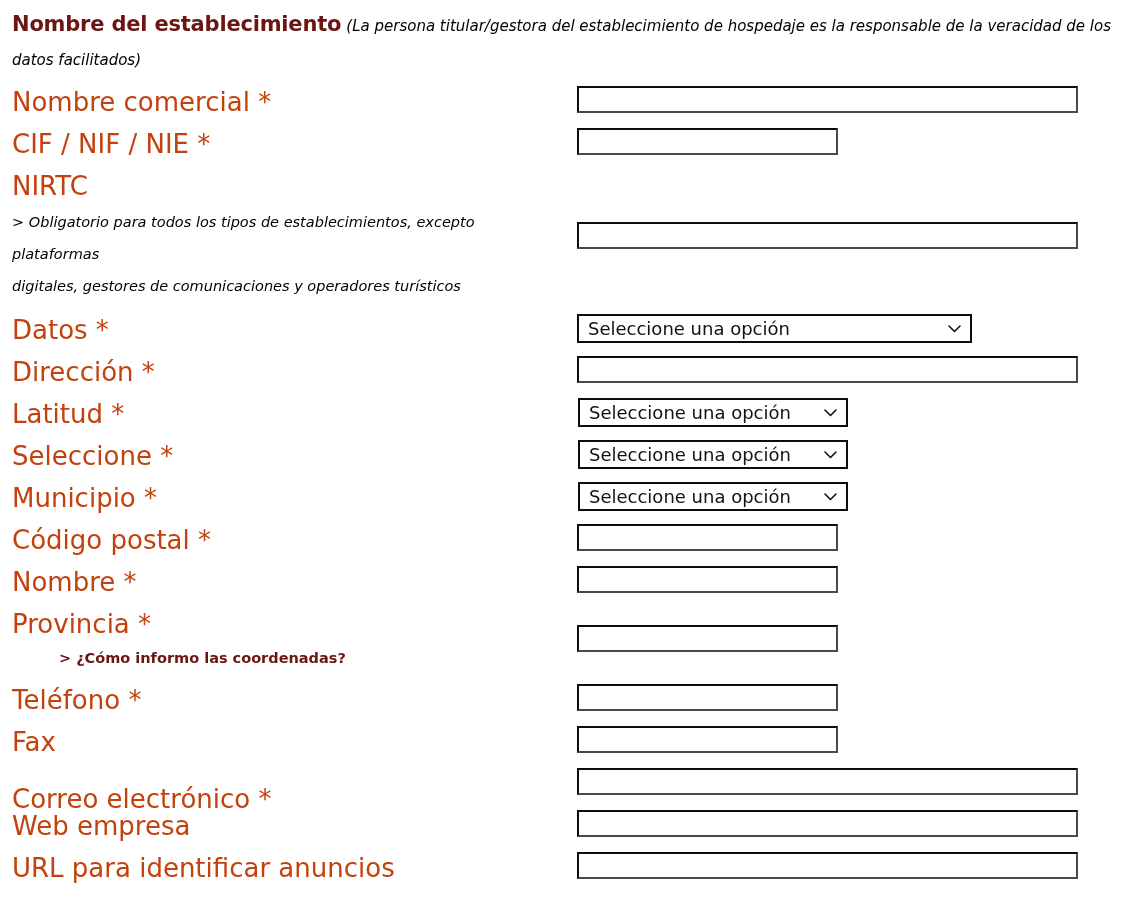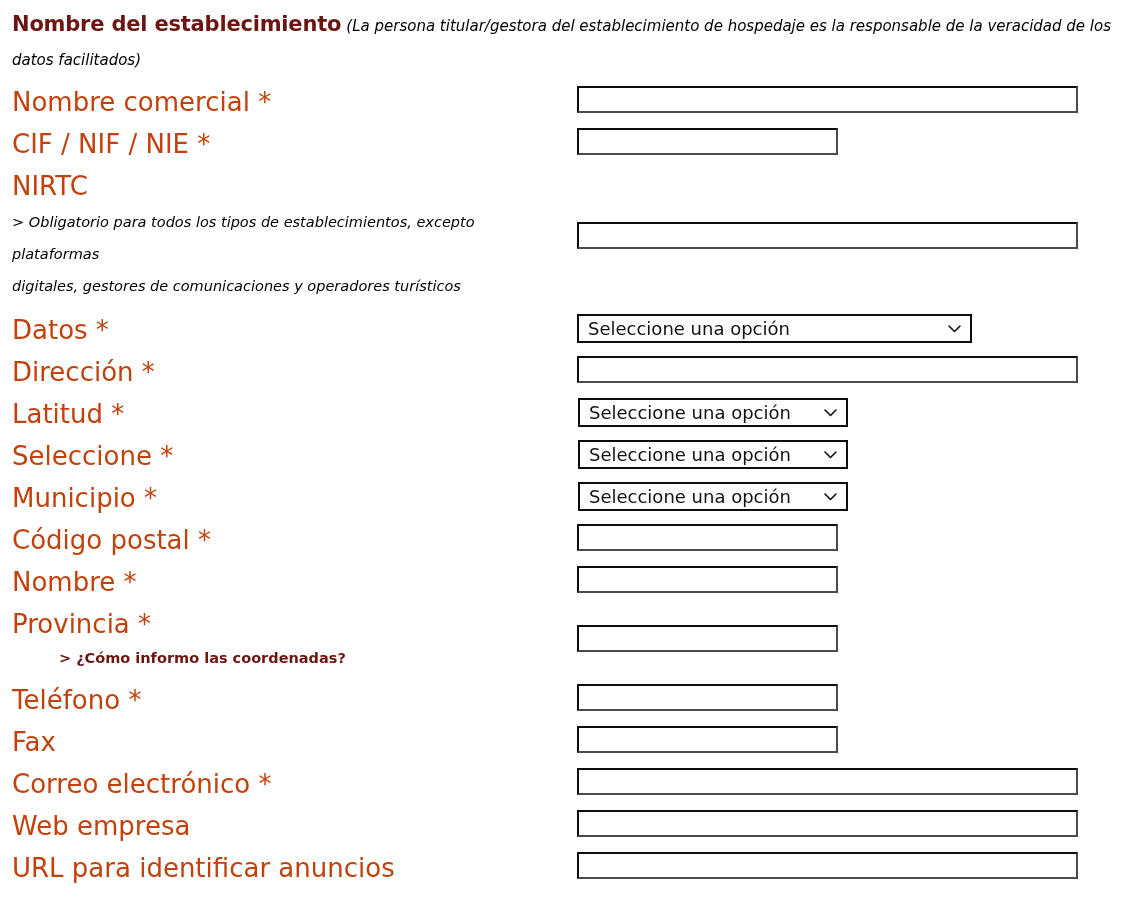--- a/index.html
+++ b/index.html
@@ -232,21 +232,21 @@
     <span class="label" style="top:3px">Teléfono *</span>
     <input class="field narrow" style="top: 0px;" type="text" value="">
   </div>
 
   <div class="row" style="top:726px">
     <span class="label" style="top:3px">Fax</span>
     <input class="field narrow" style="top: 0px;" type="text" value="">
   </div>
 
   <div class="row" style="top:768px">
-    <span class="label" style="top:3px">Correo electrónico *</span>
+    <span class="label" style="top:18px">Correo electrónico *</span>
     <input class="field wide" style="top: 0px;" type="text" value="">
   </div>
 
   <div class="row" style="top:810px">
     <span class="label" style="top:3px">Web empresa</span>
     <input class="field wide" style="top: 0px;" type="text" value="">
   </div>
 
   <div class="row" style="top:852px">
     <span class="label" style="top:3px">URL para identificar anuncios</span>

